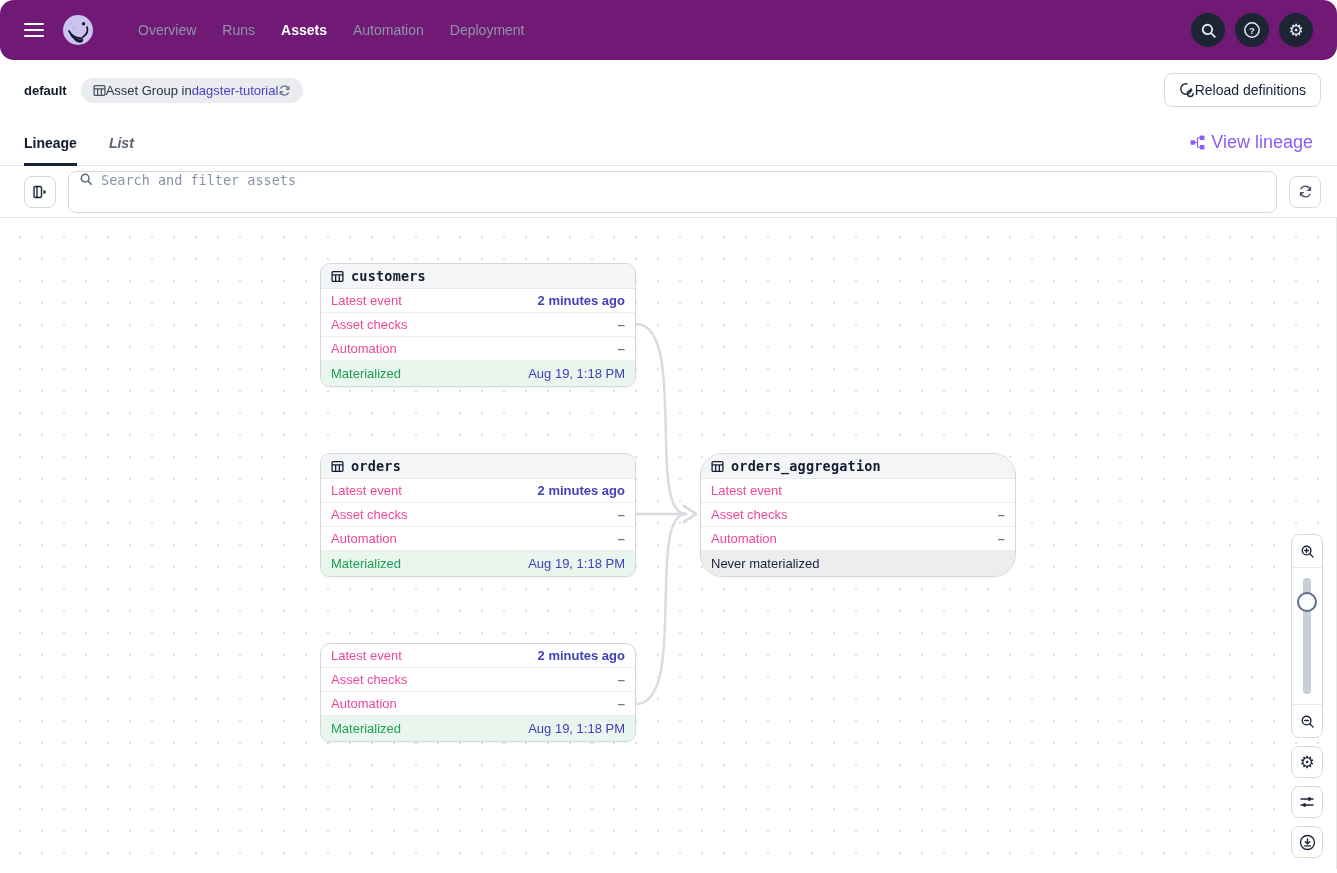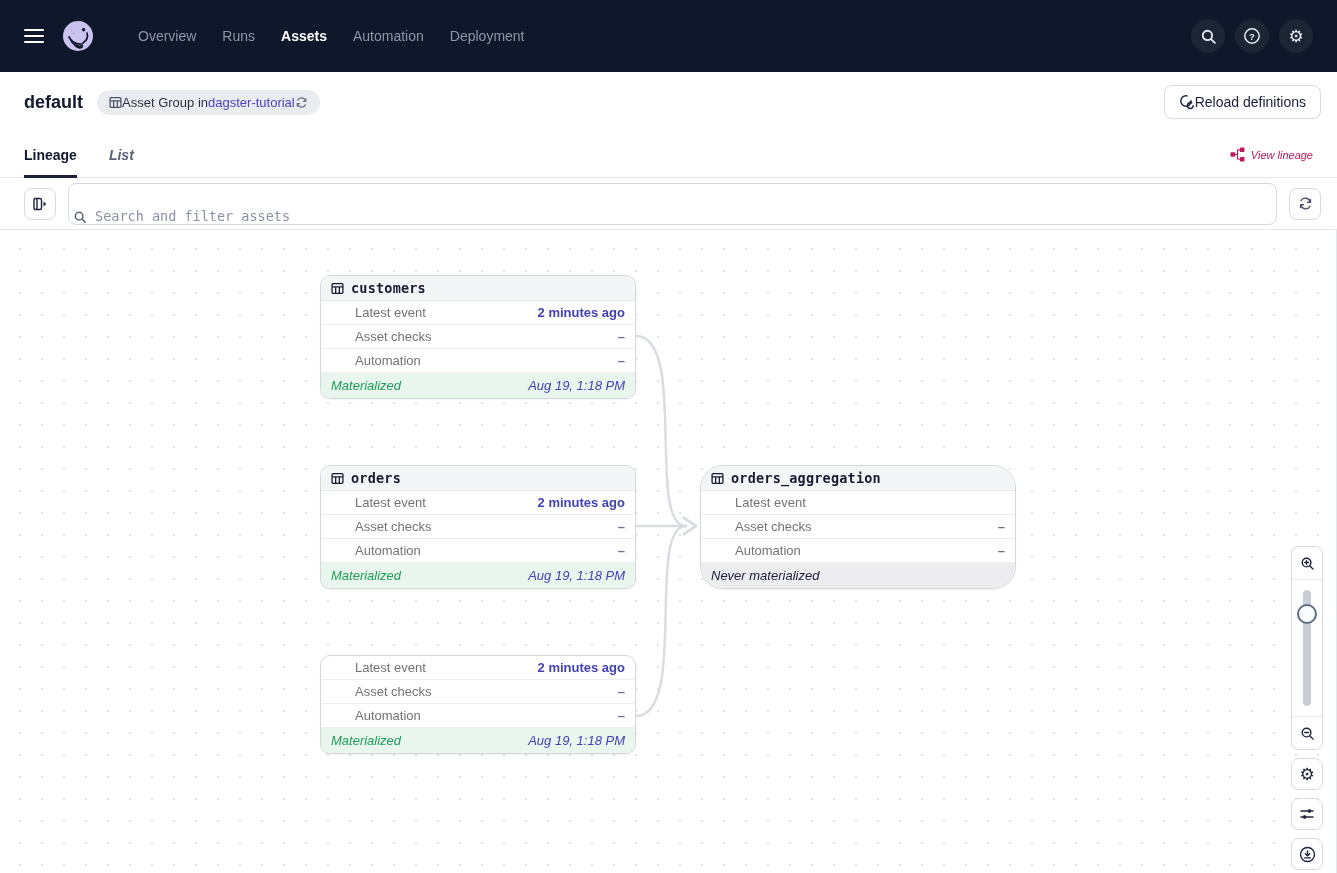--- a/index.html
+++ b/index.html
@@ -1,72 +1,72 @@
 <!DOCTYPE html>
 <html><head>
 <meta charset="utf-8">
 <style>
   * { margin:0; padding:0; box-sizing:border-box; }
   html,body { width:1337px; height:873px; overflow:hidden; }
   body { font-family:"Liberation Sans", sans-serif; background:#fff; color:#1a2338; }
   svg { display:block; }
 
   
-  .topnav { height:72px; background:#0f172a; display:flex; align-items:center; padding:0 24px; }
+  .topnav { height:60px; background:#701a75; display:flex; align-items:center; padding:0 24px;border-radius:14px; }
   .hamburger { width:20px; height:14px; display:flex; flex-direction:column; justify-content:space-between; cursor:pointer; }
   .hamburger span { display:block; height:2px; background:#fff; border-radius:1px; }
   .logo { margin-left:18px; }
   .nav-links { display:flex; gap:26px; margin-left:44px; }
   .nav-link { color:#8d95a7; font-size:14px; font-weight:500; cursor:pointer; text-decoration:none; }
   .nav-link.active { color:#fff; font-weight:700; }
   .nav-right { margin-left:auto; display:flex; gap:10px; }
   .nav-icon-btn { width:34px; height:34px; border-radius:50%; background:#1d2534; display:flex; align-items:center; justify-content:center; color:#e6e9f0; cursor:pointer; }
   .nav-icon-btn .gear-glyph { font-size:17px; line-height:1; }
 
   
   .page-header { height:60px; display:flex; align-items:center; padding:0 16px 0 24px; background:#fff; }
-  .page-title { font-size:18px; font-weight:700; color:#10182e; }
+  .page-title { font-size:13px; font-weight:700; color:#10182e; }
   .group-badge { margin-left:14px; display:flex; align-items:center; gap:0; background:#ebecf0; border-radius:14px; padding:5px 12px; font-size:13px; color:#2a3246; }
   .group-badge a { color:#4743c0; text-decoration:none; cursor:pointer; }
   .badge-refresh { color:#6a7384; }
   .reload-btn { margin-left:auto; display:flex; align-items:center; border:1px solid #d6dade; border-radius:8px; background:#fff; padding:0 14px; height:34px; font-size:14px; color:#18203a; cursor:pointer; }
 
   
   .tabs-row { height:46px; display:flex; align-items:center; padding:0 24px; border-bottom:1px solid #e4e6ea; }
   .tab { font-size:14px; font-weight:700; margin-right:32px; height:100%; display:flex; align-items:center; position:relative; cursor:pointer; color:#59627500; }
   .tab-lineage { color:#10182e; }
   .tab-lineage::after { content:""; position:absolute; left:0; right:0; bottom:-1px; height:3px; background:#1a2338; }
   .tab-list { color:#596275; font-weight:600;font-style:italic; }
-  .view-lineage { margin-left:auto; display:flex; align-items:center; gap:6px; color:#be185d; font-size:11px; cursor:pointer;font-style:italic; }
+  .view-lineage { margin-left:auto; display:flex; align-items:center; gap:6px; color:#8b5cf6; font-size:18px; cursor:pointer; }
 
   
   .toolbar { height:52px; display:flex; align-items:center; gap:12px; padding:0 16px 0 24px; border-bottom:1px solid #e4e6ea; background:#fff; }
   .sq-btn { width:32px; height:32px; border:1px solid #d6dade; border-radius:8px; background:#fff; display:flex; align-items:center; justify-content:center; color:#1a2338; cursor:pointer; flex:0 0 auto; }
-  .search-box { flex:1; height:42px; border:1px solid #d6dade; border-radius:8px; display:flex; align-items:flex-end; padding:0 4px; gap:8px; color:#808b9d; }
+  .search-box { flex:1; height:42px; border:1px solid #d6dade; border-radius:8px; display:flex; align-items:flex-start; padding:0 10px; gap:8px; color:#808b9d; }
   .search-box input { border:none; outline:none; flex:1; font-family:"DejaVu Sans Mono", monospace; font-size:13.5px; color:#2a3246; background:transparent; }
   .search-box input::placeholder { color:#8893a5; }
   .materialize-split { display:flex; height:32px; background:#111829; border-radius:8px; color:#fff; overflow:hidden; flex:0 0 auto; }
   .materialize-main { display:flex; align-items:center; gap:8px; padding:0 13px; font-size:14px; font-weight:500; cursor:pointer; }
   .materialize-caret { width:30px; display:flex; align-items:center; justify-content:center; border-left:1px solid rgba(255,255,255,.25); cursor:pointer; }
   .caret-down { width:0; height:0; border-left:4px solid transparent; border-right:4px solid transparent; border-top:5px solid #fff; }
 
   
   .canvas { position:relative; width:1337px; height:651px; background:#fff;
     background-image:radial-gradient(#e0e0e3 1.1px, transparent 1.2px);
     background-size:22px 22px; background-position:9px 8px; border-right:1px solid #e6e8ec; overflow:hidden; }
   .edges-svg { position:absolute; left:0; top:0; pointer-events:none; }
 
   .asset-node { position:absolute; width:316px; border:1px solid #d4d8dd; border-radius:10px; background:#fff; box-shadow:0 1px 2px rgba(20,30,60,.06); overflow:hidden; font-size:13px; cursor:pointer; }
   .node-header { height:25px; background:#f4f5f7; border-bottom:1px solid #e7e9ec; display:flex; align-items:center; gap:7px; padding:0 10px; color:#161d33; }
   .node-title { font-family:"DejaVu Sans Mono", monospace; font-weight:700; font-size:13.5px; letter-spacing:.2px; }
   .node-row { height:24px; display:flex; align-items:center; justify-content:space-between; padding:0 10px; border-bottom:1px solid #edeef1; }
-  .node-row .row-label { color:#737373;margin-left:24px; }
+  .node-row .row-label { color:#ec4899; }
   .node-row .row-value { color:#6b7486;font-weight:bold; }
   .node-row .row-value.link { color:#4340b8; }
-  .node-footer { height:25px; display:flex; align-items:center; justify-content:space-between; padding:0 10px;font-style:italic; }
+  .node-footer { height:25px; display:flex; align-items:center; justify-content:space-between; padding:0 10px; }
   .node-footer.materialized { background:#e8f6ee; }
   .node-footer.materialized .footer-label { color:#1e9e57; }
   .node-footer.materialized .footer-value { color:#4340b8; }
   .node-footer.never { background:#ededf0; }
   .node-footer.never .footer-label { color:#18203a; }
 
   
   .zoom-stack { position:absolute; right:13px; top:316px; width:32px; display:flex; flex-direction:column; gap:8px; }
   .zoom-panel { border:1px solid #d6dade; border-radius:8px; background:#fff; display:flex; flex-direction:column; align-items:center; }
   .zoom-panel .zbtn { width:100%; height:33px; display:flex; align-items:center; justify-content:center; color:#1a2338; cursor:pointer; }

